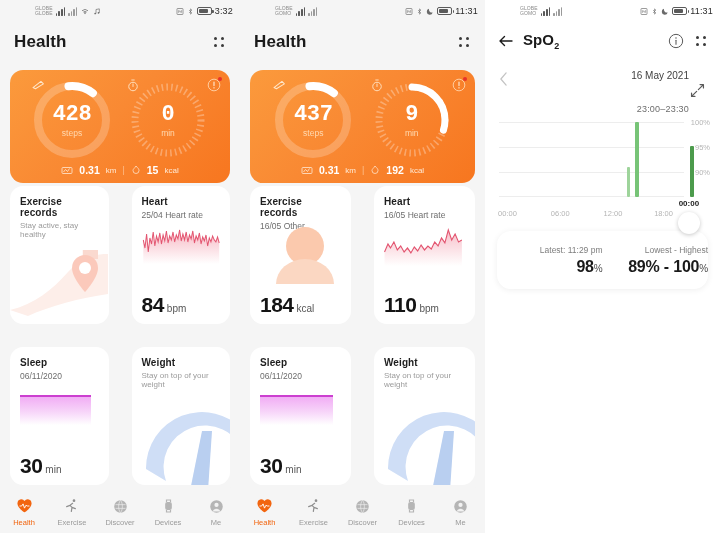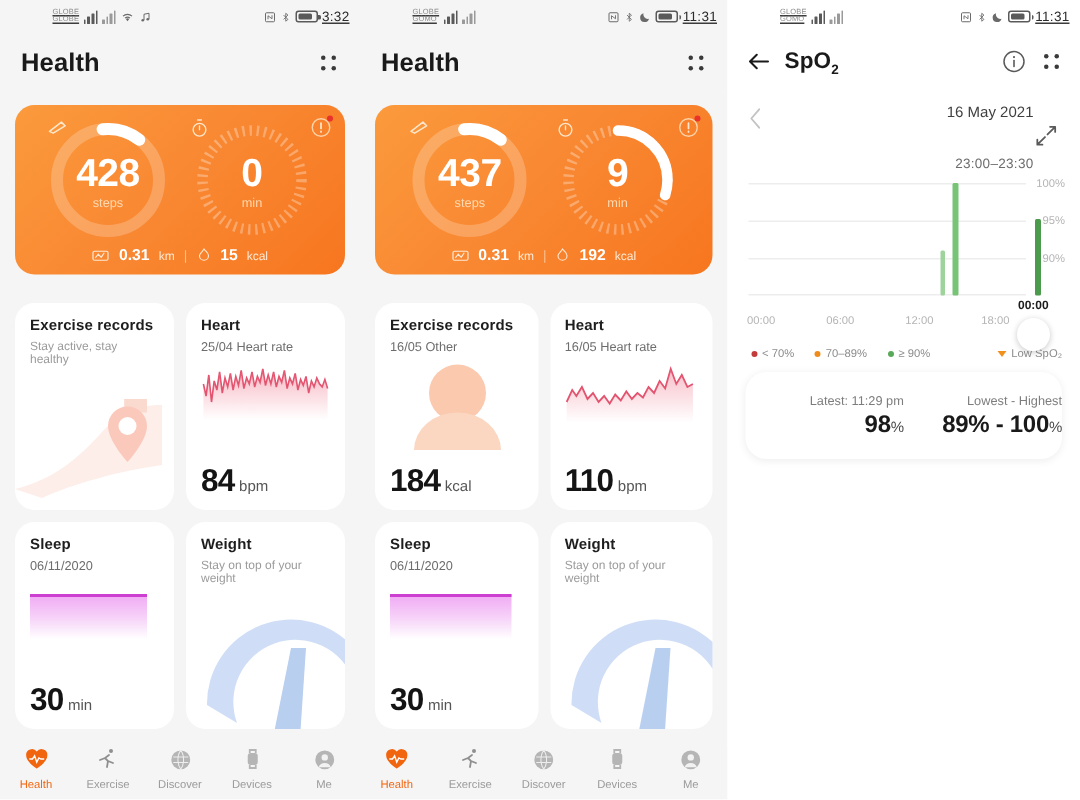--- a/index.html
+++ b/index.html
@@ -14,21 +14,21 @@
   
   .phone { position: relative; height: 533px; background: #f5f5f5; overflow: hidden; }
   .phone.p1 { width: 240px; }
   .phone.p2 { width: 245px; }
   .phone.p3 { width: 235px; background:#ffffff; }
 
   
   .statusbar {
     height: 22px; display: flex; 
     padding: 0 7px; background: #f5f5f5;
-    font-size: 8.5px; color: #3c3c3c; text-decoration: underline;
+    font-size: 8.5px; color: #3c3c3c;
   }
   .phone.p3 .statusbar { background:#ffffff; }
   .sb-left { display: flex; align-items: center; gap: 3px; margin-left: 28px; }
   .carrier { font-size: 5px; line-height: 5.5px; color: #8a8a8a; letter-spacing: .1px; }
   .sb-right { margin-left: auto; display: flex; align-items: center; gap: 3px; }
   .sb-time { font-size: 9px; color: #2b2b2b; letter-spacing: .2px; }
 
   
   .bars { display: inline-flex; align-items: flex-end; gap: 1px; height: 9px; }
   .bars i { width: 1.6px; background: #5a5a5a; display:block; border-radius:.4px;}
@@ -57,35 +57,35 @@
     margin: 8px 10px 0; height: 113px; border-radius: 13px;
     background: linear-gradient(135deg, #fb9a3c 0%, #f98933 45%, #f7761f 100%);
     position: relative; overflow: hidden;
   }
   .phone.p2 .banner { margin: 8px 10px 0; }
   .ring-wrap { position:absolute; top: 9px; left: 0; right: 0; display:flex; justify-content: space-around; padding: 0 14px;}
   .ring { position: relative; width: 82px; height: 82px; }
   .ring svg { position:absolute; inset:0; }
   .ring .inner { position:absolute; inset:0; display:flex; flex-direction:column; align-items:center; justify-content:center; }
   .ring .kicon { font-size: 12px; color:#ffe6c9; margin-bottom: 1px; line-height:1;}
-  .ring .num { font-size: 26px; font-weight: 700; color:#fff; line-height: 1; letter-spacing:-.3px;}
+  .ring .num { font-size: 22px; font-weight: 700; color:#fff; line-height: 1; letter-spacing:-.3px;font-family:Liberation Mono, monospace;}
   .ring .unit { font-size: 8.5px; color:#ffd9b0; margin-top: 2px; }
   .banner-foot {
     position:absolute; left:0; right:0; bottom: 7px;
     display:flex; align-items:center; justify-content:center; gap: 6px;
     font-size: 9px; color:#ffffff;
   }
   .banner-foot .v { font-weight: 700; font-size: 10.5px; }
   .banner-foot .u { font-size: 8px; color:#ffe9d4; }
   .banner-foot .dv { color:#ffcfa5; opacity:.8; }
   .bell { position:absolute; top: 8px; right: 9px; width: 14px; height: 14px; }
   .bell .dot { position:absolute; top:-1px; right:-1px; width:4px;height:4px;border-radius:50%;background:#e8322a;}
 
   
-  .grid { padding: 19px 10px 0; display: grid; grid-template-columns: 1fr 1fr; gap: 8px; }
+  .grid { padding: 3px 10px 0; display: grid; grid-template-columns: 1fr 1fr; gap: 23px; }
   .card { background:#fff; border-radius: 13px; height: 138px; padding: 10px 10px 9px; position: relative; overflow: hidden; }
   .card h4 { font-size: 10px; font-weight: 700; color:#1e1e1e; letter-spacing:.1px;}
   .card .csub { font-size: 8px; color:#9b9b9b; margin-top: 3px; }
   .card .csub.dark { color:#6d6d6d; font-size: 8.5px; }
   .card .bignum { position:absolute; left: 10px; bottom: 9px; font-size: 21px; font-weight: 700; color:#141414; line-height:1; letter-spacing:-.5px;}
   .card .bignum small { font-size: 10px; font-weight: 400; color:#555; margin-left: 3px; letter-spacing:0;}
   .card .art { position:absolute; left:0; right:0; }
 
   
   .sleepbar { position:absolute; left: 10px; right: 18px; top: 48px; height: 30px;
@@ -651,38 +651,20 @@
 
     <div class="xaxis">
       <div class="xt" style="left:4%">00:00</div>
       <div class="xt" style="left:29%">06:00</div>
       <div class="xt" style="left:54%">12:00</div>
       <div class="xt" style="left:78%">18:00</div>
       <div class="cursor-lbl" style="left:90%">00:00</div>
       <div class="knob" style="left:90%"></div>
     </div>
 
-    <div class="legend">
-      <div class="lg">
-        <span class="dot" style="background:#c23c3c"></span>
-        <span>&lt; 70%</span>
-      </div>
-      <div class="lg">
-        <span class="dot" style="background:#ef8b1c"></span>
-        <span>70–89%</span>
-      </div>
-      <div class="lg">
-        <span class="dot" style="background:#5aa85a"></span>
-        <span>≥ 90%</span>
-      </div>
-      <div class="lg last">
-        <span class="tri"></span>
-        <span>Low SpO₂</span>
-      </div>
-    </div>
 
     <div class="statcard">
       <div class="statcell">
         <div class="t">Latest:  11:29 pm</div>
         <div class="v"><span>98</span><span class="pct">%</span></div>
       </div>
       <div class="statcell">
         <div class="t">Lowest - Highest</div>
         <div class="v"><span>89% - 100</span><span class="pct">%</span></div>
       </div>

